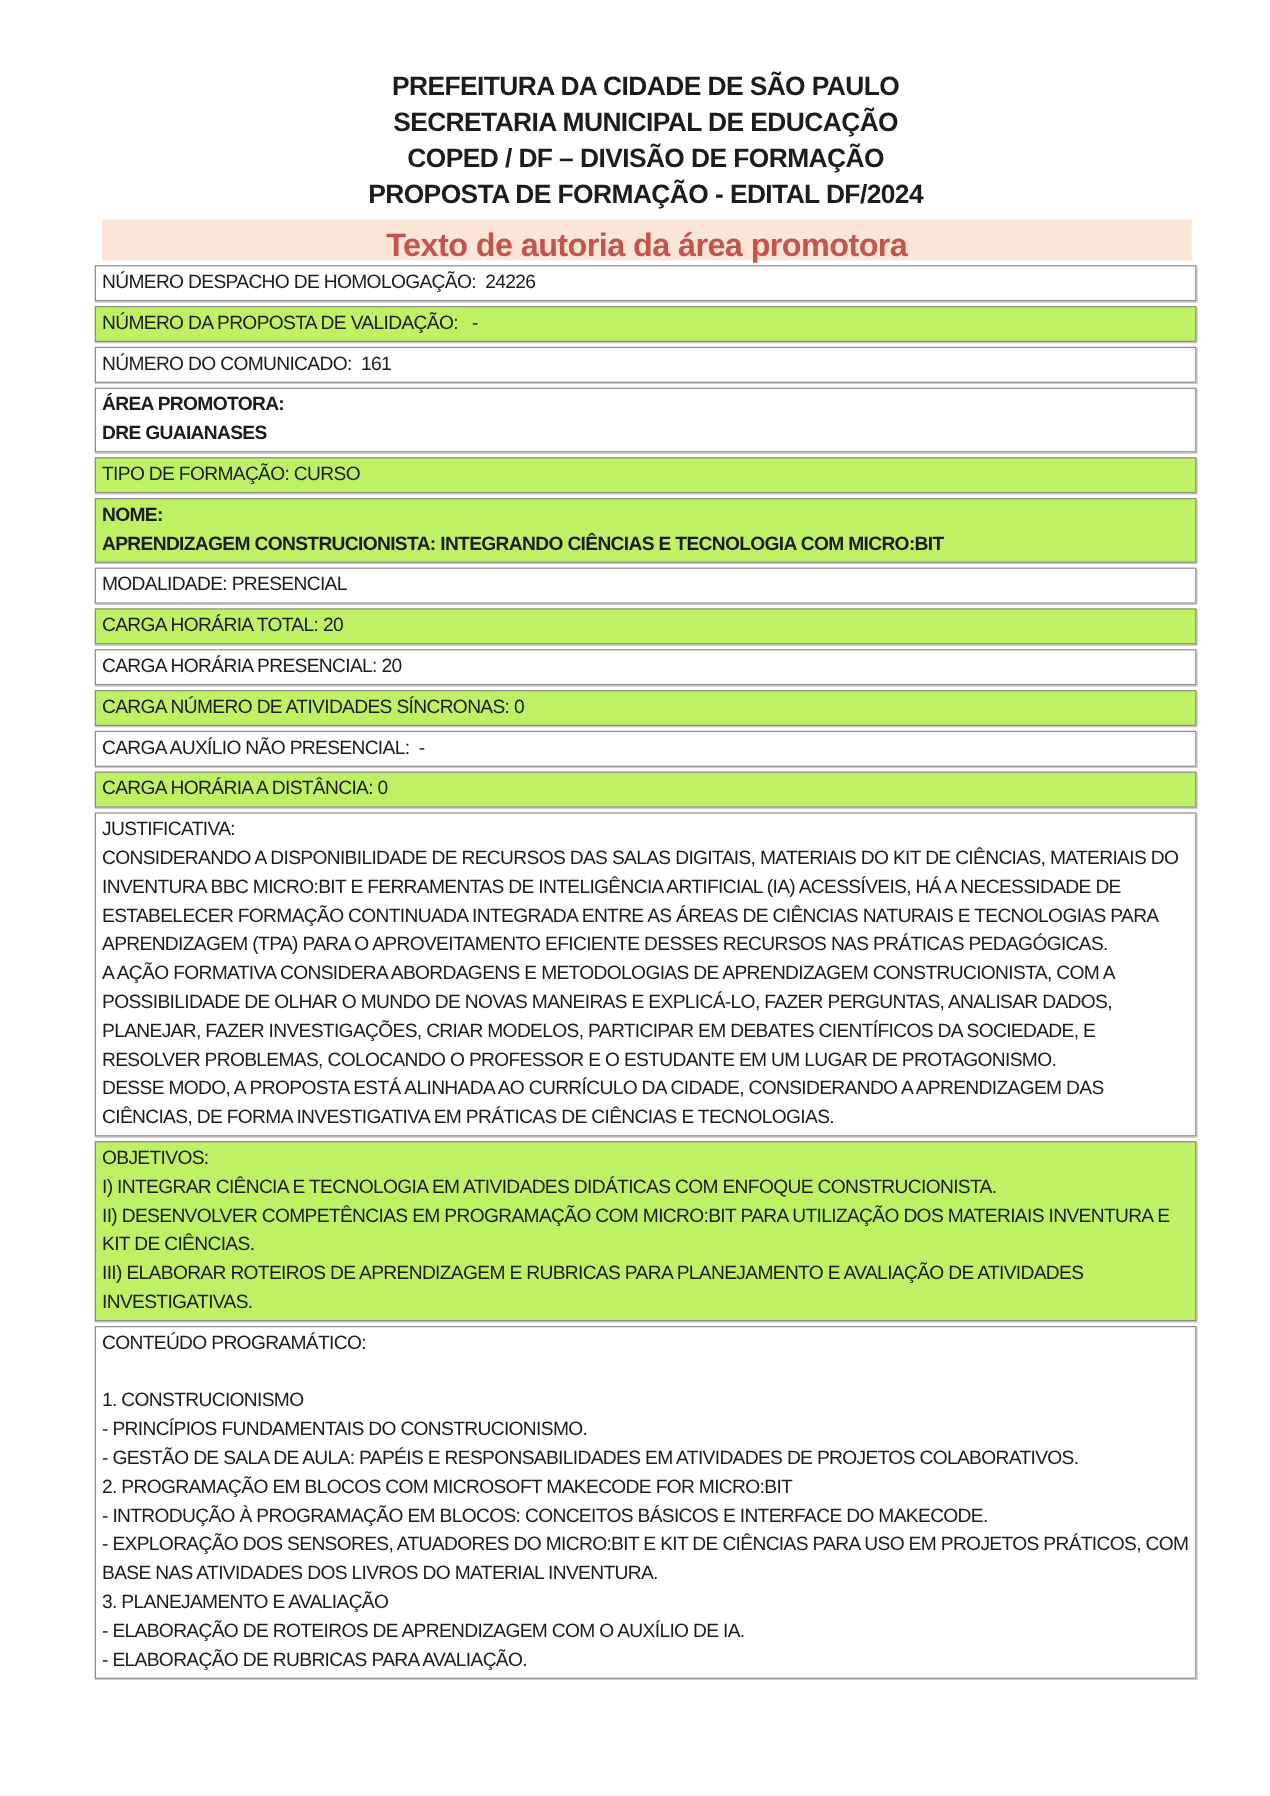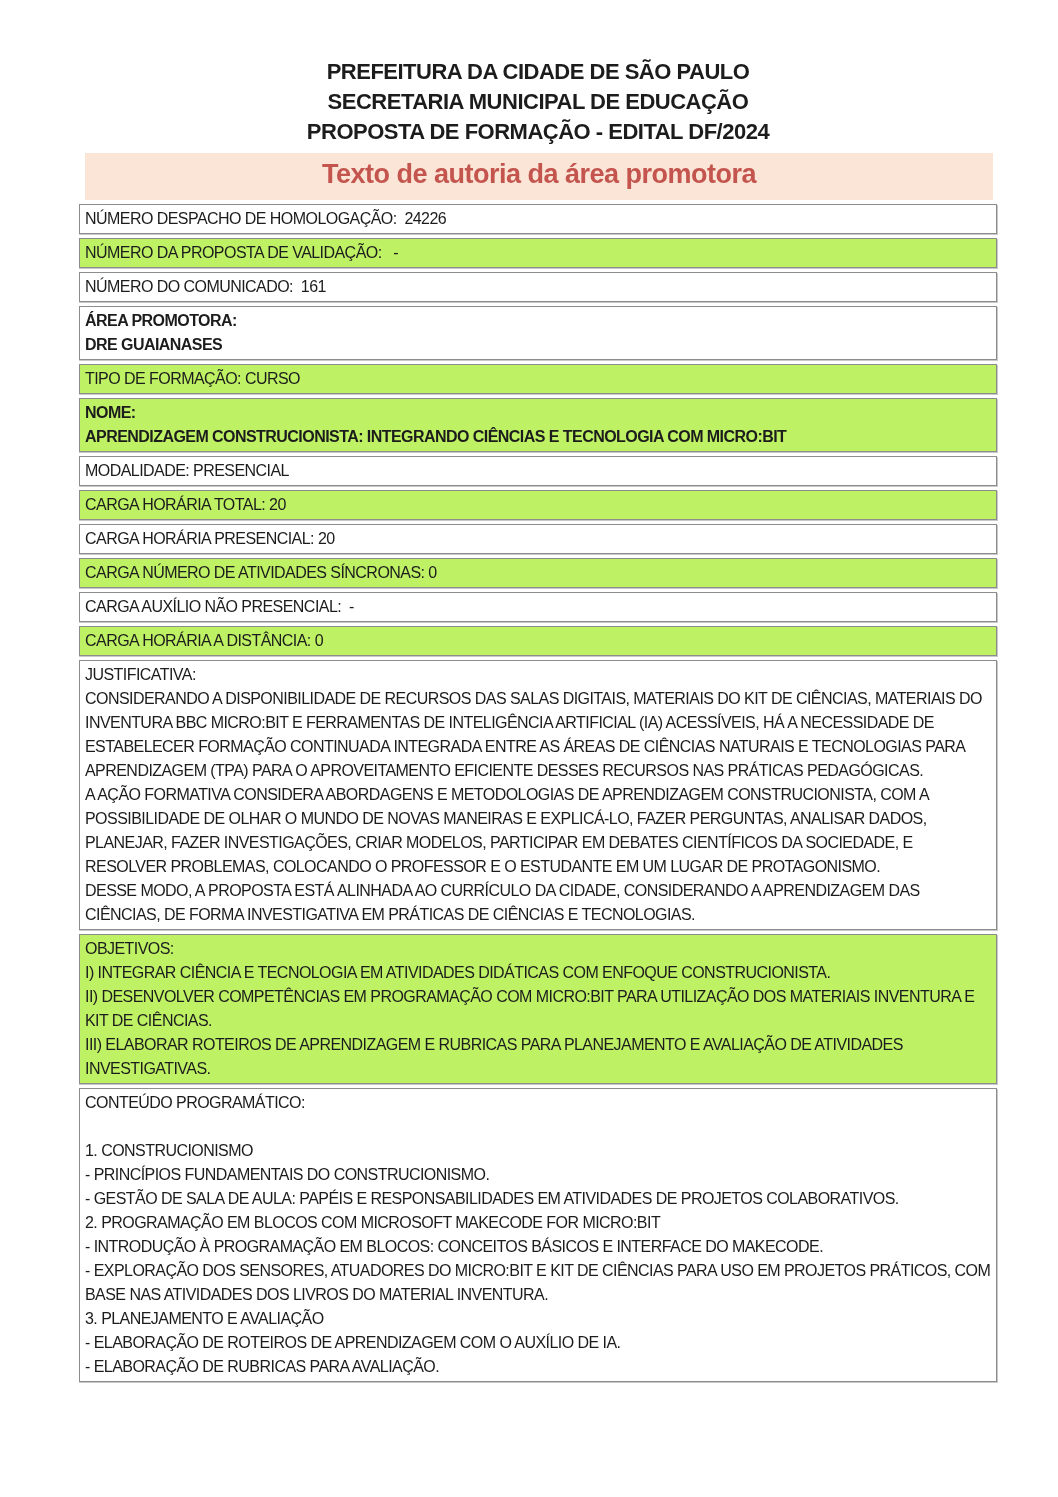--- a/index.html
+++ b/index.html
@@ -31,21 +31,21 @@
   .doc-header .hline {
     font-weight: bold;
     font-size: 22px;
     line-height: 30px;
     letter-spacing: -0.5px;
     white-space: nowrap;
   }
   
   .banner {
     margin: 6px 4px 4px 6px;
-    height: 47px;
+    height: 34px;
     background: #fbe5d6;
     text-align: center;
     font-weight: bold;
     font-size: 27px;
     line-height: 42px;
     letter-spacing: -0.5px;
     color: #c4544e;
   }
   
   .rows { margin-top: 1px; border-radius: 28px; }
@@ -68,20 +68,21 @@
 </style>
 </head>
 <body>
 
 <div class="page">
   <div class="content">
 
     <div class="doc-header">
       <div class="hline">PREFEITURA DA CIDADE DE SÃO PAULO</div>
       <div class="hline">SECRETARIA MUNICIPAL DE EDUCAÇÃO</div>
+      <div class="hline">COPED / DF – DIVISÃO DE FORMAÇÃO</div>
       <div class="hline">PROPOSTA DE FORMAÇÃO - EDITAL DF/2024</div>
     </div>
 
     <div class="banner">Texto de autoria da área promotora</div>
 
     <div class="rows">
 
       <div class="row"><span class="label">NÚMERO DESPACHO DE HOMOLOGAÇÃO:</span><span class="value">  24226</span></div>
 
       <div class="row alt"><span class="label">NÚMERO DA PROPOSTA DE VALIDAÇÃO:</span><span class="value">   -</span></div>

